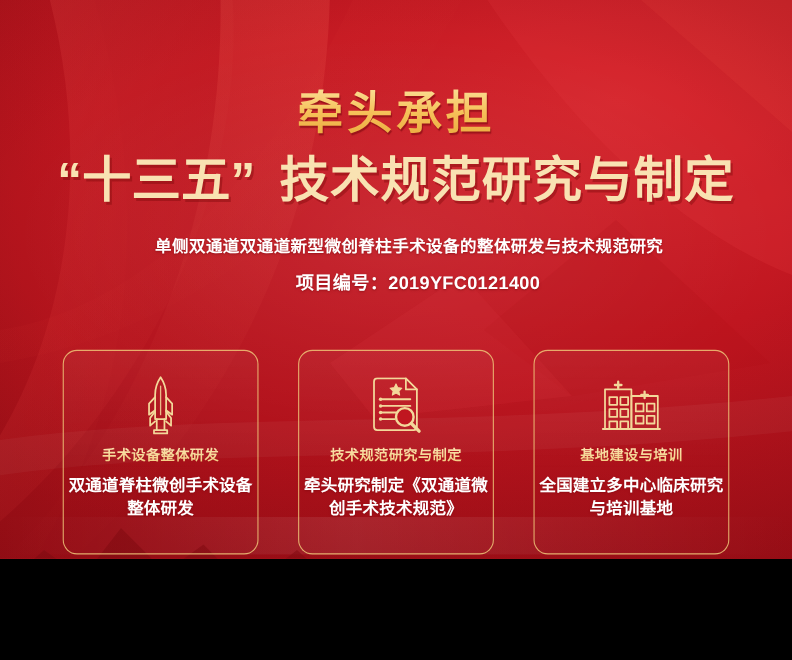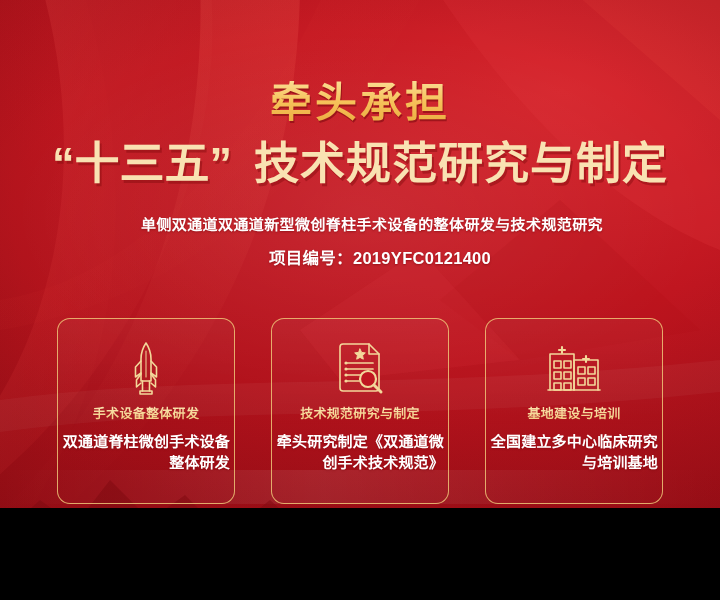--- a/index.html
+++ b/index.html
@@ -86,21 +86,21 @@
     color:#f6d79a;
     background:linear-gradient(180deg,#fbe7b6 0%,#f1c878 100%);
     -webkit-background-clip:text;background-clip:text;
     -webkit-text-fill-color:transparent;color:transparent;
     white-space:nowrap;
   }
   .card-body{
     margin-top:7px;
     width:168px;
     font-size:15px;line-height:21px;font-weight:bold;
-    color:#ffffff;text-align:right;letter-spacing:.2px;
+    color:#ffffff;text-align:center;letter-spacing:.2px;
     text-shadow:0 1px 2px rgba(110,6,10,.4);
   }
 </style>
 </head>
 <body>
 
 <div class="poster">
 
   <div class="bg-layer">
     <svg class="bg-svg" viewBox="0 0 720 600" preserveAspectRatio="none" aria-hidden="true">

